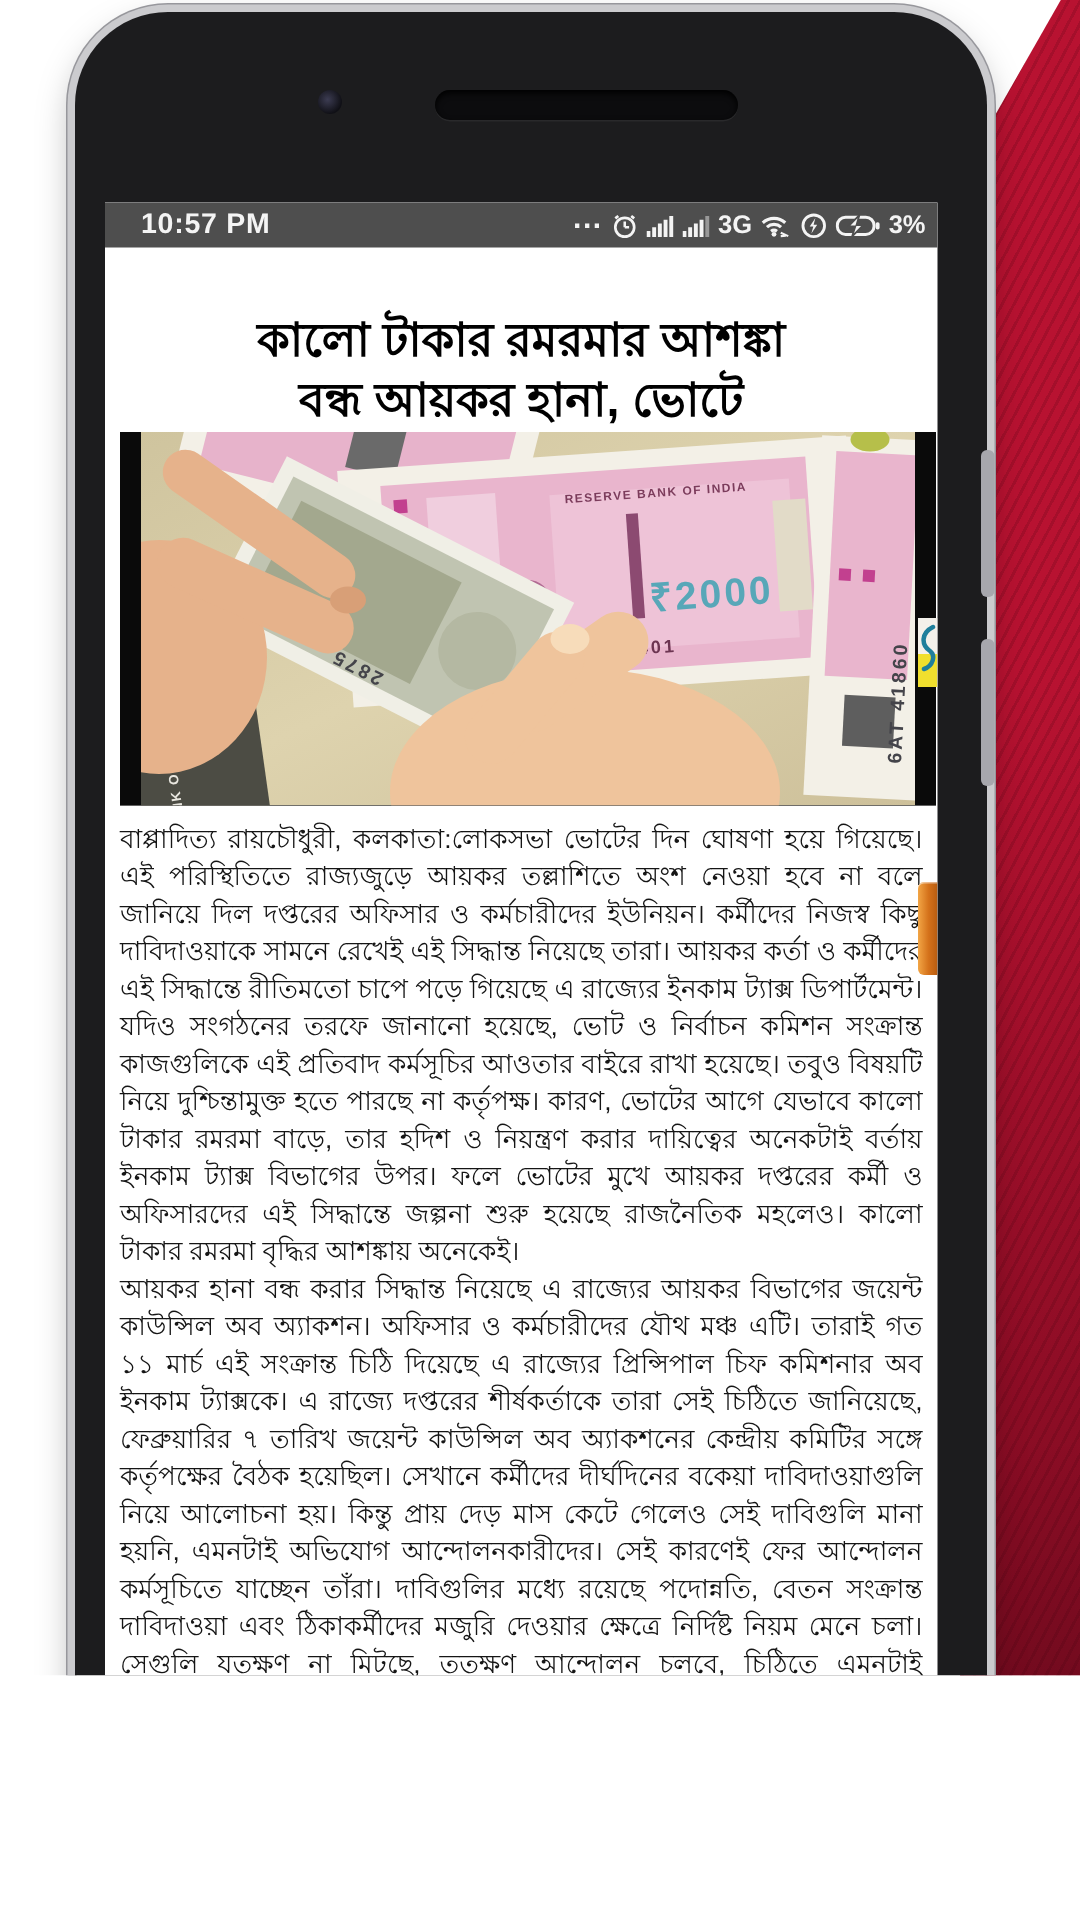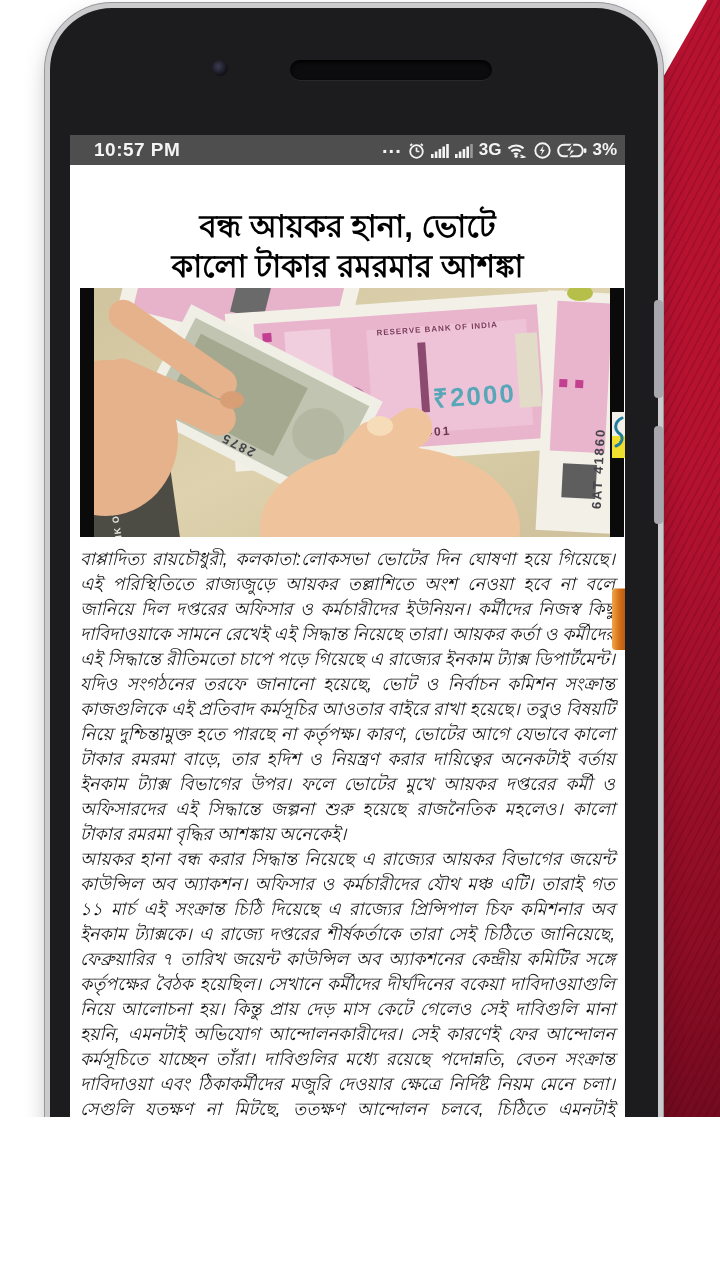--- a/index.html
+++ b/index.html
@@ -61,21 +61,21 @@
   .photo-badge .yellow{position:absolute;left:0;bottom:0;width:13px;height:22px;background:#f0df2e;}
   .photo-badge svg{position:absolute;left:0;top:4px;}
 
   
   .scroll-thumb{position:absolute;right:0px;top:453px;width:13px;height:62px;border-radius:4px 0 0 4px;
     background:linear-gradient(to right,#f2a545,#d4711a 55%,#b85c10);box-shadow:inset 0 1px 0 rgba(255,255,255,.5);}
 
   
   .article-body{position:absolute;left:0;top:410px;width:555px;height:608px;padding:2px 10px 0 10px;
     color:#151515;font-size:17.5px;line-height:25px;text-align:justify;overflow:hidden;}
-  .article-body p{margin:0;font-style:italic;}
+  .article-body p{margin:0;}
 
   
   .t-rbi{font-size:8px;letter-spacing:1px;fill:#7c3c5c;font-weight:bold;}
   .t-denom{font-size:26px;font-weight:bold;fill:#58a7b8;letter-spacing:2px;}
   .t-serial{font-size:12px;fill:#6d3552;font-weight:bold;letter-spacing:2px;}
   .t-serial2{font-size:13px;fill:#44444a;font-weight:bold;letter-spacing:2px;}
   .t-side{font-size:9px;fill:#e8e6df;font-weight:bold;letter-spacing:1px;}
 </style>
 </head>
 <body>
@@ -137,22 +137,22 @@
             <rect x="1.2" y="3.8" width="24.5" height="11.5" rx="5.5" fill="none" stroke="#f4f4f4" stroke-width="2"></rect>
             <rect x="26.8" y="7.2" width="2.6" height="4.8" rx="1.2" fill="#f4f4f4"></rect>
             <path d="M16 2.2 L8.6 10 h4.6 L11 16.8 L18.6 9 h-4.6 Z" fill="#f4f4f4" stroke="#4e4e4e" stroke-width="1.2"></path>
           </svg>
           <span class="sb-label">3%</span>
         </span>
       </div>
 
 
       <div class="headline">
+        <div>কালো টাকার রমরমার আশঙ্কা</div>
         <div>বন্ধ আয়কর হানা, ভোটে</div>
-        <div>কালো টাকার রমরমার আশঙ্কা</div>
       </div>
 
       <div class="photo-wrap">
         <svg width="544" height="249" viewBox="0 0 544 249">
           <defs>
             <clipPath id="ph">
                 <rect x="14" y="0" width="516" height="249"></rect>
               </clipPath>
             <linearGradient id="desk" x1="0" y1="0" x2="1" y2="1">
               <stop offset="0" stop-color="#cfc49e"></stop>

